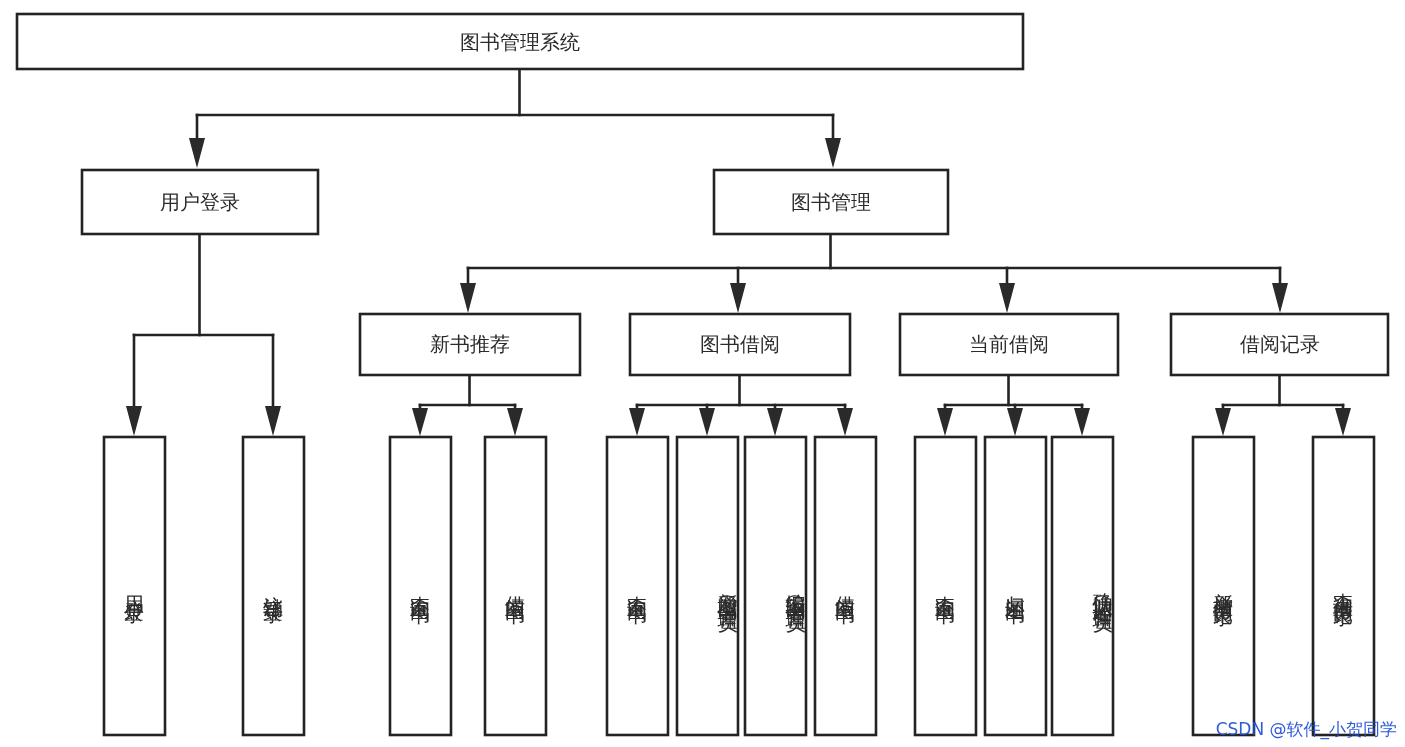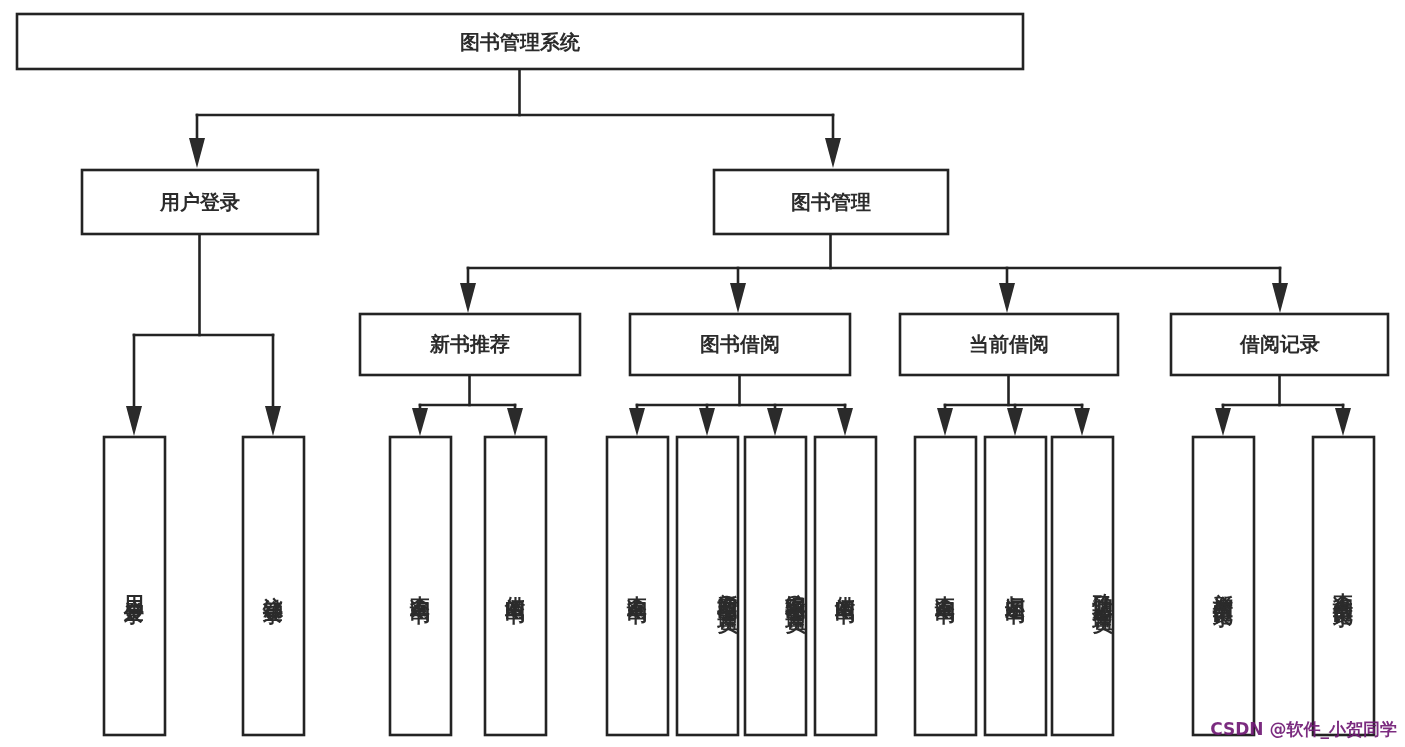--- a/index.html
+++ b/index.html
@@ -11,21 +11,20 @@
     width: 1405px;
     height: 747px;
     font-family: "DejaVu Sans", "Liberation Sans", sans-serif;
     overflow: hidden;
     position: relative;
   }
   #diagram-root {
     position: relative;
     width: 1405px;
     height: 747px;
-    font-weight: bold;
   }
   svg#tree-svg {
     position: absolute;
     left: 0;
     top: 0;
     width: 1405px;
     height: 747px;
     display: block;
   }
   .node-box {
@@ -65,21 +64,21 @@
     justify-content: center;
     white-space: nowrap;
     user-select: none;
   }
   .watermark {
     position: absolute;
     right: 8px;
     bottom: 6px;
     font-family: "DejaVu Sans", "Liberation Sans", sans-serif;
     font-size: 17px;
-    color: #701a75;
+    color: #1d4ed8;
     white-space: nowrap;
     opacity: 0.92;
   }
 </style>
 </head>
 <body>
 
 <div id="diagram-root">
 
   <svg id="tree-svg" viewBox="0 0 1405 747">

